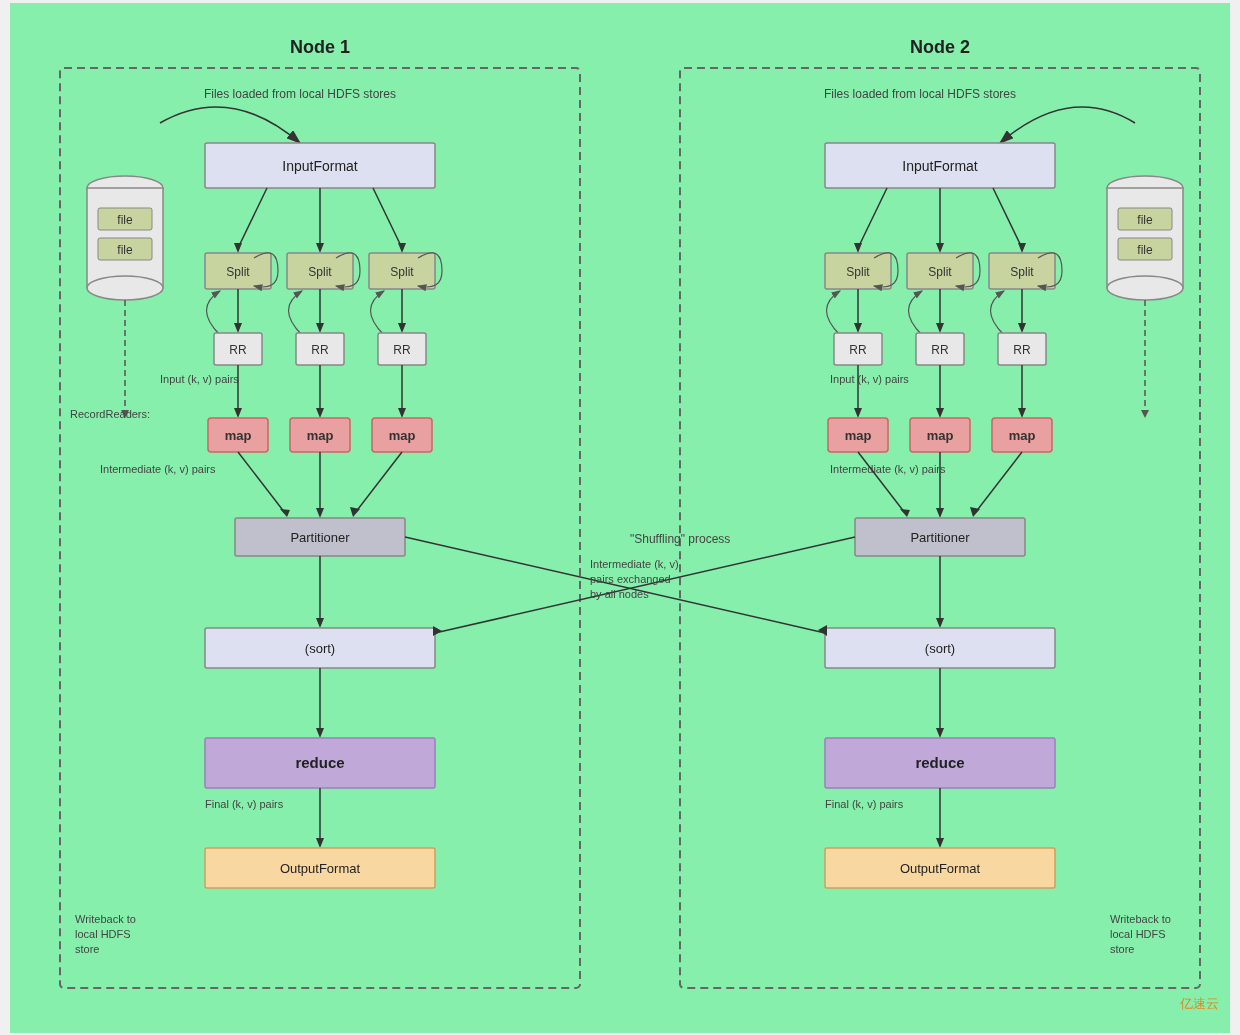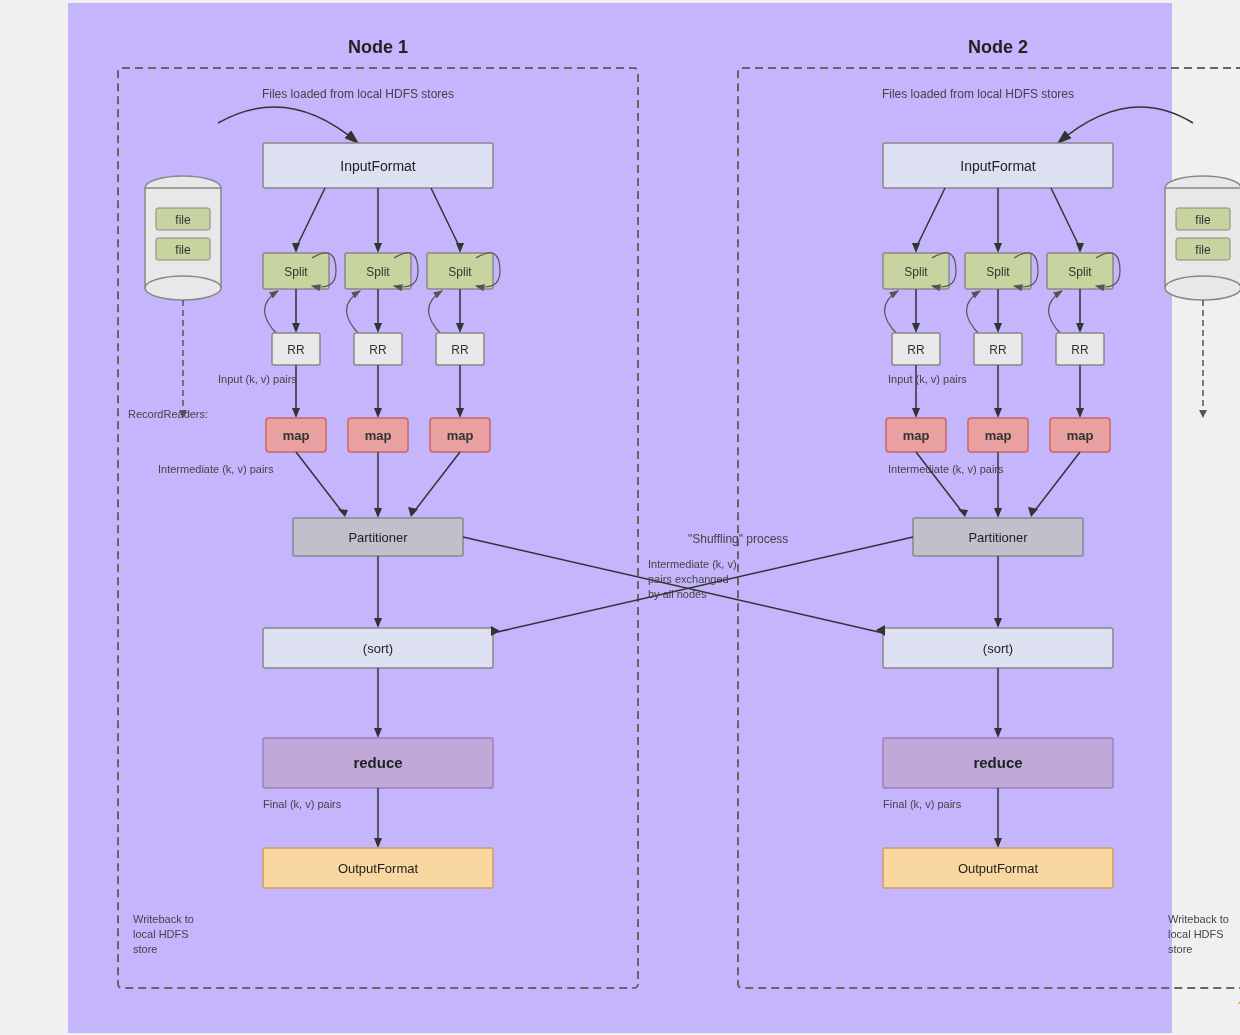--- a/index.html
+++ b/index.html
@@ -7,22 +7,22 @@
       background: #f0f0f0;
       font-family: Arial, sans-serif;
       font-size: 13px;
       display: flex;
       justify-content: center;
       align-items: center;
       min-height: 1035px;
       width: 1240px;
     }
     .main-container {
-      background: #c4b5fd;
-      width: 1104px;
+      background: #86efac;
+      width: 1220px;
       min-height: 1010px;
       padding: 20px;
       position: relative;
       display: flex;
       flex-direction: column;
     }
 
     
     .diagram-svg {
       display: block;

